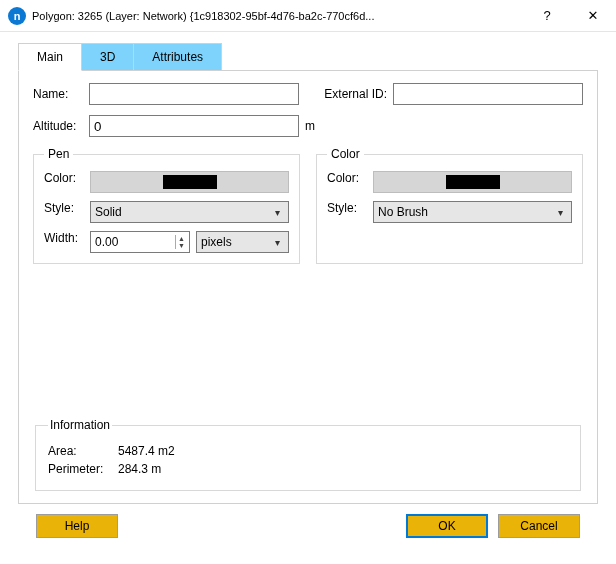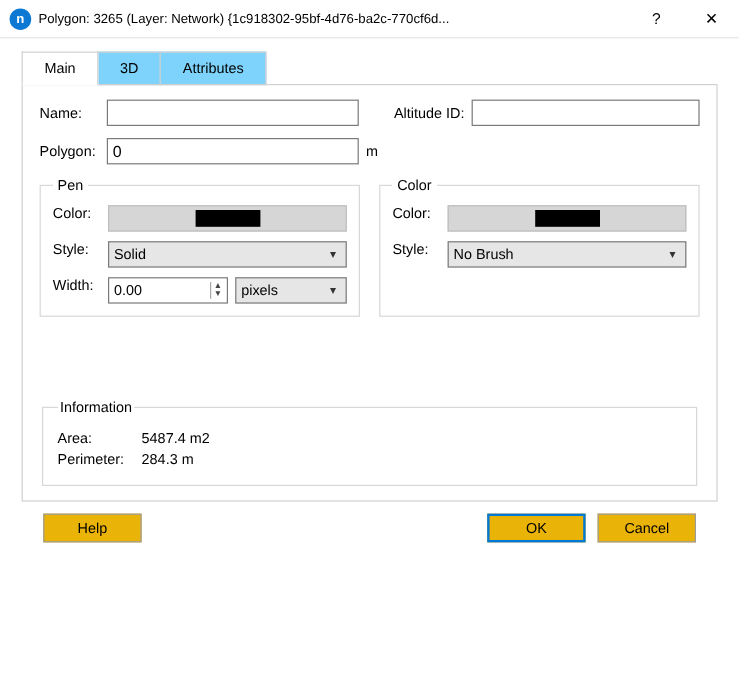--- a/index.html
+++ b/index.html
@@ -63,21 +63,21 @@
   }
   .tab + .tab { margin-left: -1px; }
   .tab.active {
     background: #fff;
     border-bottom: 1px solid #fff;
     z-index: 2;
   }
   .tab-pane {
     border: 1px solid #d0d0d0;
     padding: 12px 14px 14px 14px;
-    height: 348px;
+    height: 434px;
     position: relative;
   }
   .row {
     display: flex;
     align-items: center;
     margin-bottom: 10px;
     gap: 6px;
   }
   .row label { white-space: nowrap; }
   .text-input {
@@ -180,26 +180,26 @@
     <div class="tab">3D</div>
     <div class="tab">Attributes</div>
   </div>
 
   <div class="tab-pane">
 
     <div class="row">
       <label style="width:50px">Name:</label>
       <input class="text-input" style="width: 210px;" value="">
       <div style="flex:1"></div>
-      <label>Altitude ID:</label>
+      <label>External ID:</label>
       <input class="text-input" style="width: 190px;" value="">
     </div>
 
     <div class="row">
-      <label style="width:50px">Polygon:</label>
+      <label style="width:50px">Altitude:</label>
       <input class="text-input" style="width: 210px;" value="0">
       <span>m</span>
     </div>
 
     <div class="two-col">
       <fieldset class="group">
         <legend>Pen</legend>
         <div class="grp-row">
           <label>Color:</label>
           <div class="color-well field">

